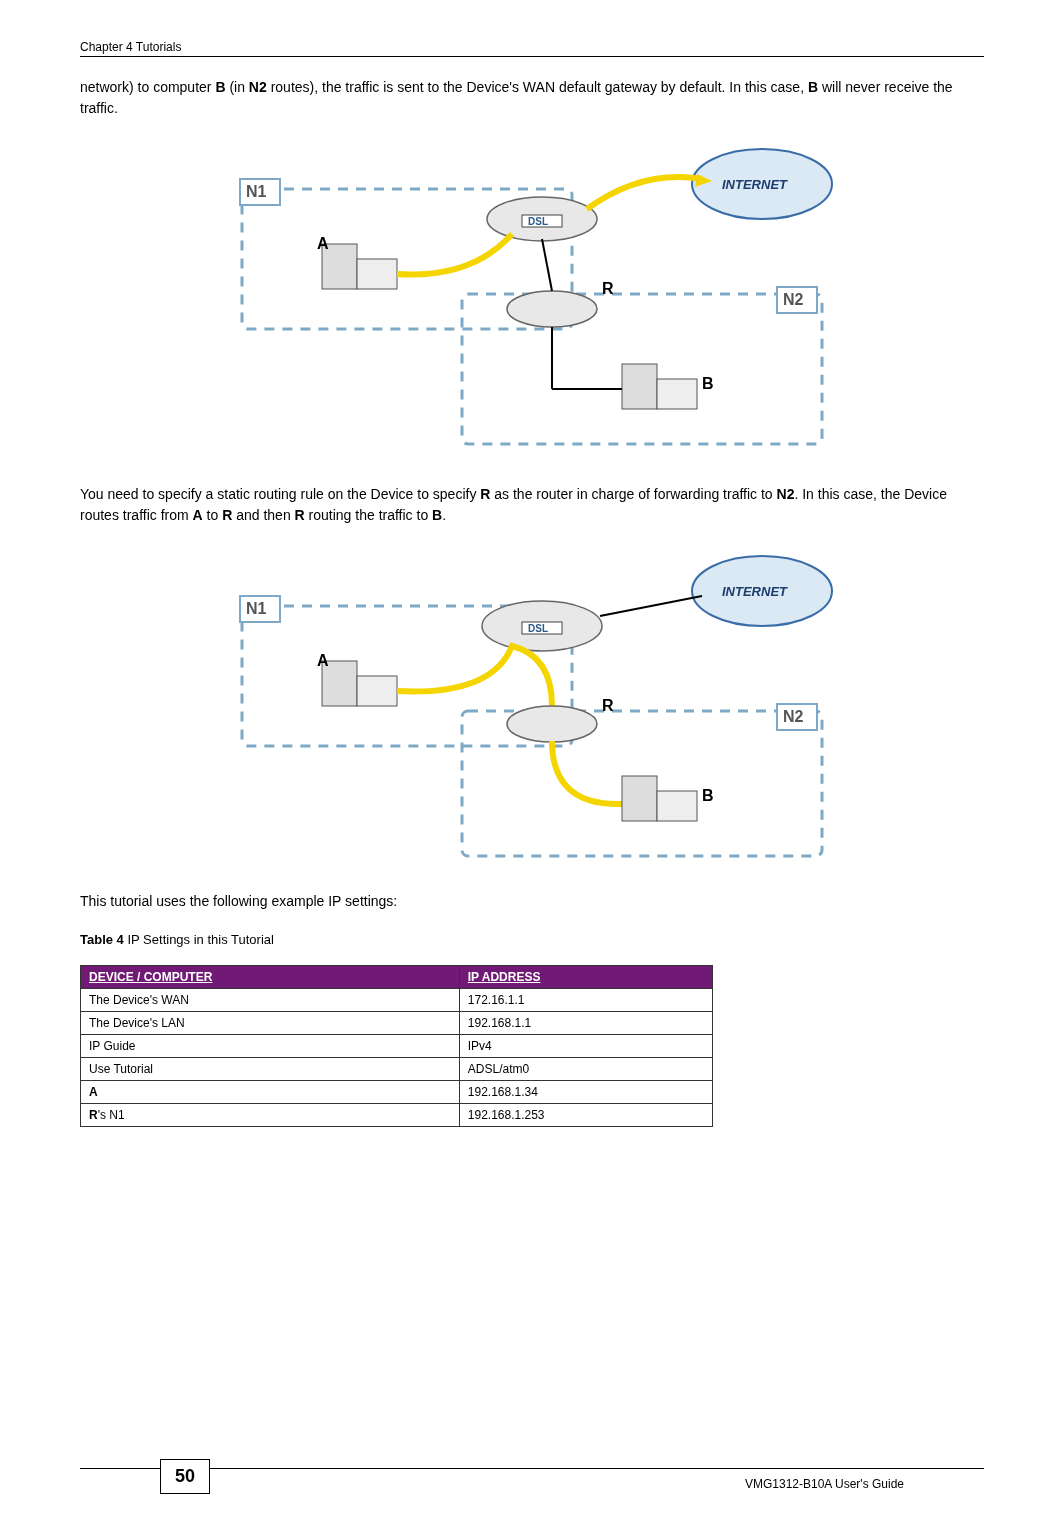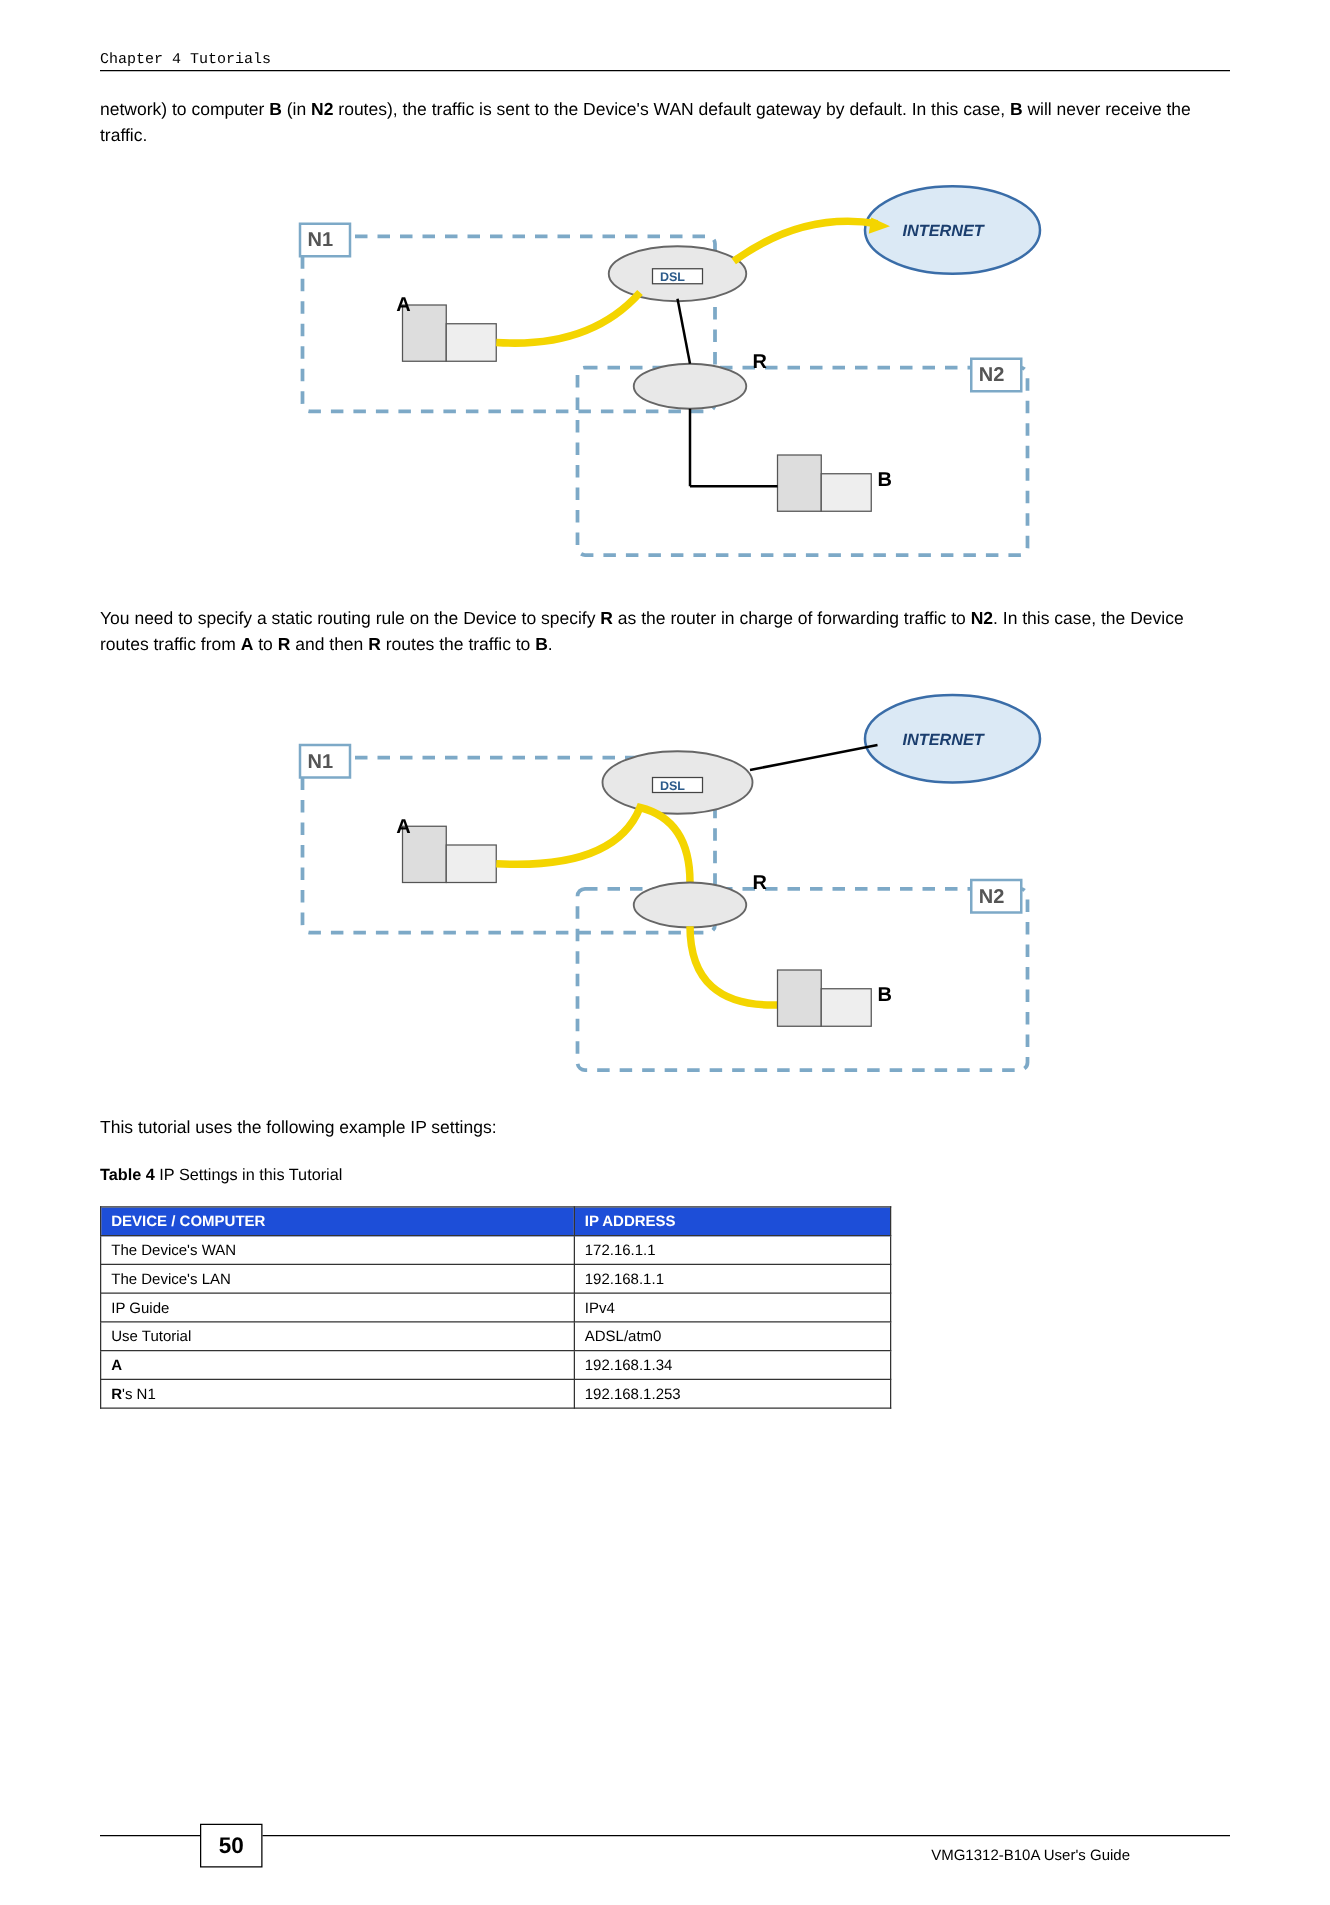--- a/index.html
+++ b/index.html
@@ -17,21 +17,20 @@
     min-height: 1524px;
     position: relative;
   }
   .header-row {
     display: flex;
     justify-content: space-between;
     border-bottom: 1px solid #000;
     padding-bottom: 2px;
     font-size: 12px;
     margin-bottom: 20px;
-    font-family: Liberation Mono, monospace;
   }
   .body-text {
     font-size: 14px;
     line-height: 1.5;
     margin-bottom: 20px;
   }
   .body-text b { font-weight: bold; }
   .diagram {
     margin: 10px auto 25px auto;
     display: block;
@@ -40,26 +39,27 @@
     font-size: 13px;
     margin-top: 10px;
     margin-bottom: 18px;
   }
   table.iptable {
     border-collapse: collapse;
     width: 70%;
     font-size: 12px;
   }
   table.iptable th {
-    background: #1d4ed8;
+    background: #701a75;
     color: #fff;
     text-align: left;
     padding: 4px 8px;
     border: 1px solid #333;
     font-weight: bold;
+    text-decoration: underline;
   }
   table.iptable td {
     padding: 4px 8px;
     border: 1px solid #333;
   }
   .footer-row {
     position: absolute;
     bottom: 30px;
     left: 0;
     right: 0;
@@ -144,21 +144,21 @@
 
     <rect x="410" y="225" width="35" height="45" fill="#ddd" stroke="#555"></rect>
     <rect x="445" y="240" width="40" height="30" fill="#eee" stroke="#555"></rect>
     <text x="490" y="250" class="dev-label">B</text>
 
     <line x1="340" y1="188" x2="340" y2="250" stroke="#000" stroke-width="2"></line>
     <line x1="340" y1="250" x2="410" y2="250" stroke="#000" stroke-width="2"></line>
   </svg>
 
   <p class="body-text">
-    <span>You need to specify a static routing rule on the Device to specify </span><b>R</b><span> as the router in charge of forwarding traffic to </span><b>N2</b><span>. In this case, the Device routes traffic from </span><b>A</b><span> to </span><b>R</b><span> and then </span><b>R</b><span> routes the traffic to </span><b>B</b><span>.</span>
+    <span>You need to specify a static routing rule on the Device to specify </span><b>R</b><span> as the router in charge of forwarding traffic to </span><b>N2</b><span>. In this case, the Device routes traffic from </span><b>A</b><span> to </span><b>R</b><span> and then </span><b>R</b><span> routing the traffic to </span><b>B</b><span>.</span>
   </p>
 
   <svg class="diagram" width="640" height="320" viewBox="0 0 640 320">
 
     <rect x="30" y="60" width="330" height="140" fill="none" stroke="#7da9c7" stroke-width="3" stroke-dasharray="10 8" rx="6"></rect>
     <rect x="28" y="50" width="40" height="26" fill="#fff" stroke="#7da9c7" stroke-width="2"></rect>
     <text x="34" y="68" class="net-label">N1</text>
 
     <rect x="250" y="165" width="360" height="145" fill="none" stroke="#7da9c7" stroke-width="3" stroke-dasharray="10 8" rx="6"></rect>
     <rect x="565" y="158" width="40" height="26" fill="#fff" stroke="#7da9c7" stroke-width="2"></rect>

